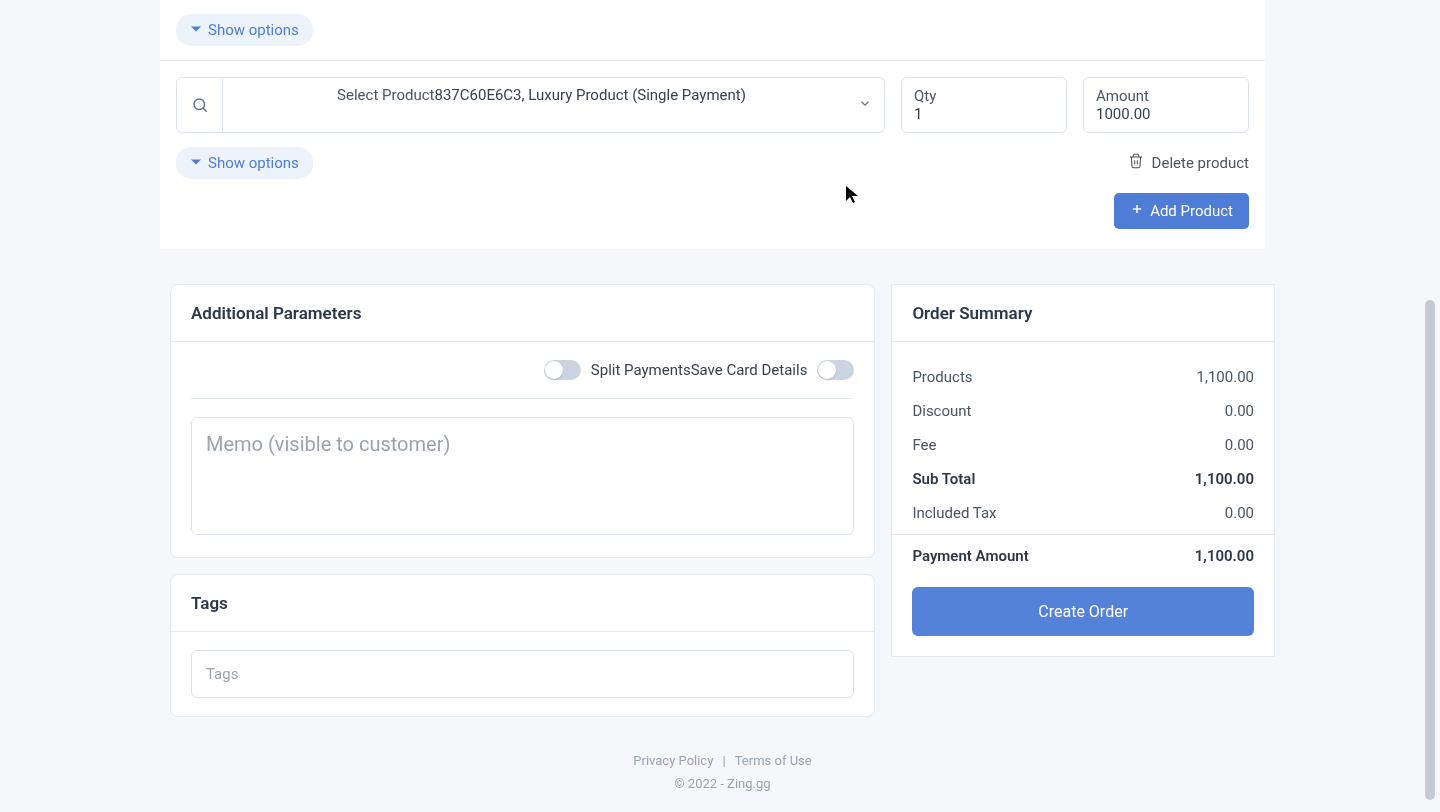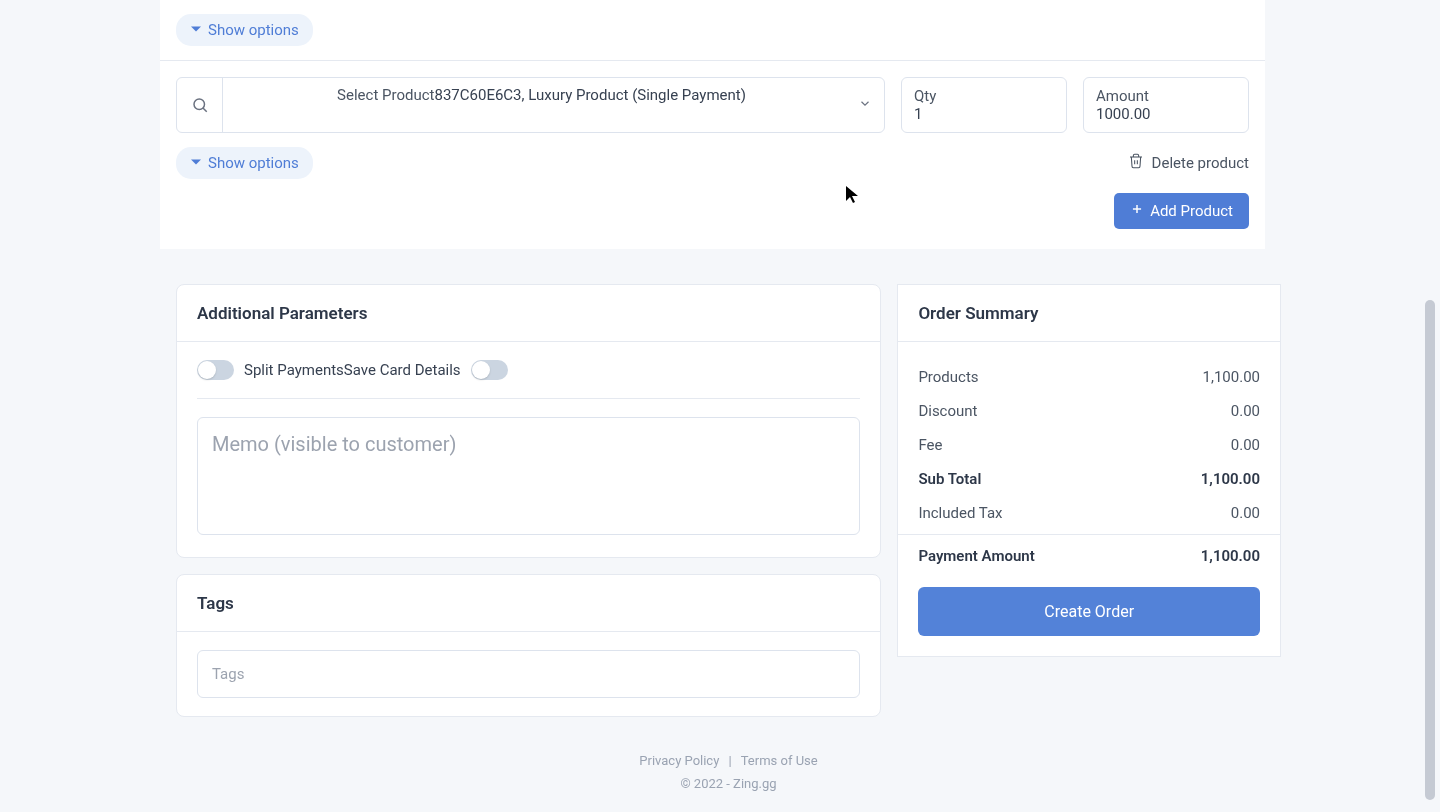--- a/index.html
+++ b/index.html
@@ -34,21 +34,21 @@
       background: #4f7dd6; color: #fff; border: none; border-radius: 5px;
       padding: 9px 16px; font-size: 15px; cursor: pointer; display: flex; align-items: center; gap: 6px;
     }
     .add-product svg { width: 14px; height: 14px; stroke: #fff; fill: none; stroke-width: 2.5; }
 
     .bottom-row { display: flex; gap: 16px; margin-top: 16px; padding: 0 0; background: #f5f7fa; }
     .left-col { width: 732px; display:flex; flex-direction:column; gap:16px; }
     .card { background: #fff; border: 1px solid #e5e9f0; border-radius: 8px; }
     .card-header { padding: 18px 20px; font-size: 17px; font-weight: 600; color: #2d3748; border-bottom: 1px solid #e5e9f0; }
     .card-body { padding: 18px 20px; }
-    .toggle-row { display: flex; justify-content: flex-start; align-items: center; padding-bottom: 18px; border-bottom: 1px solid #e5e9f0; margin-bottom: 18px; }
+    .toggle-row { display: flex; justify-content: flex-end; align-items: center; padding-bottom: 18px; border-bottom: 1px solid #e5e9f0; margin-bottom: 18px; }
     .toggle-group { display: flex; align-items: center; gap: 10px; }
     .toggle-label { font-size: 15px; color: #374151; }
     .toggle { width: 37px; height: 20px; background: #cbd5e1; border-radius: 10px; position: relative; cursor: pointer; }
     .toggle::after { content: ''; position: absolute; width: 18px; height: 18px; background: #fff; border-radius: 50%; top: 1px; left: 1px; box-shadow: 0 1px 2px rgba(0,0,0,0.15); }
     .memo { width: 100%; border: 1px solid #dde3ed; border-radius: 6px; padding: 14px; font-size: 20px; color: #374151; resize: none; height: 118px; outline: none; font-family: inherit; }
     .memo::placeholder { color: #9ca3af; }
     .tags-input { width: 100%; border: 1px solid #dde3ed; border-radius: 6px; padding: 14px; font-size: 15px; color: #374151; outline: none; }
     .tags-input::placeholder { color: #9ca3af; }
 
     .summary-card { background: #fff; border: 1px solid #e5e9f0; border-radius: 0; width: 398px; align-self: flex-start; }
@@ -59,21 +59,21 @@
     .summary-divider { height: 1px; background: #e5e9f0; margin: 4px -20px; }
     .create-order {
       width: 100%; background: #5382d8; color: #fff; border: none; border-radius: 6px;
       padding: 15px 0; font-size: 16px; cursor: pointer; margin-top: 14px;
     }
 
     .footer { text-align: center; font-size: 13px; color: #9aa3b2; padding-top: 36px; }
     .footer a { color: #9aa3b2; text-decoration: none; }
     .footer .sep { margin: 0 6px; }
 
-    .bottom-area { position: absolute; left: 176px; top: 268px; width: 1105px; }
+    .bottom-area { position: absolute; left: 170px; top: 268px; width: 1105px; }
     .cursor { position: absolute; left: 846px; top: 186px; font-size: 16px; color: #000; pointer-events: none; }
     .scrollbar-thumb { position: absolute; right: 5px; top: 300px; width: 10px; height: 500px; background: #c5cad3; border-radius: 5px; }
   </style>
 </head>
 <body>
 
 <div class="main-content">
   <div class="product-section">
     <div style="padding-top:14px;">
       <button class="show-options">

